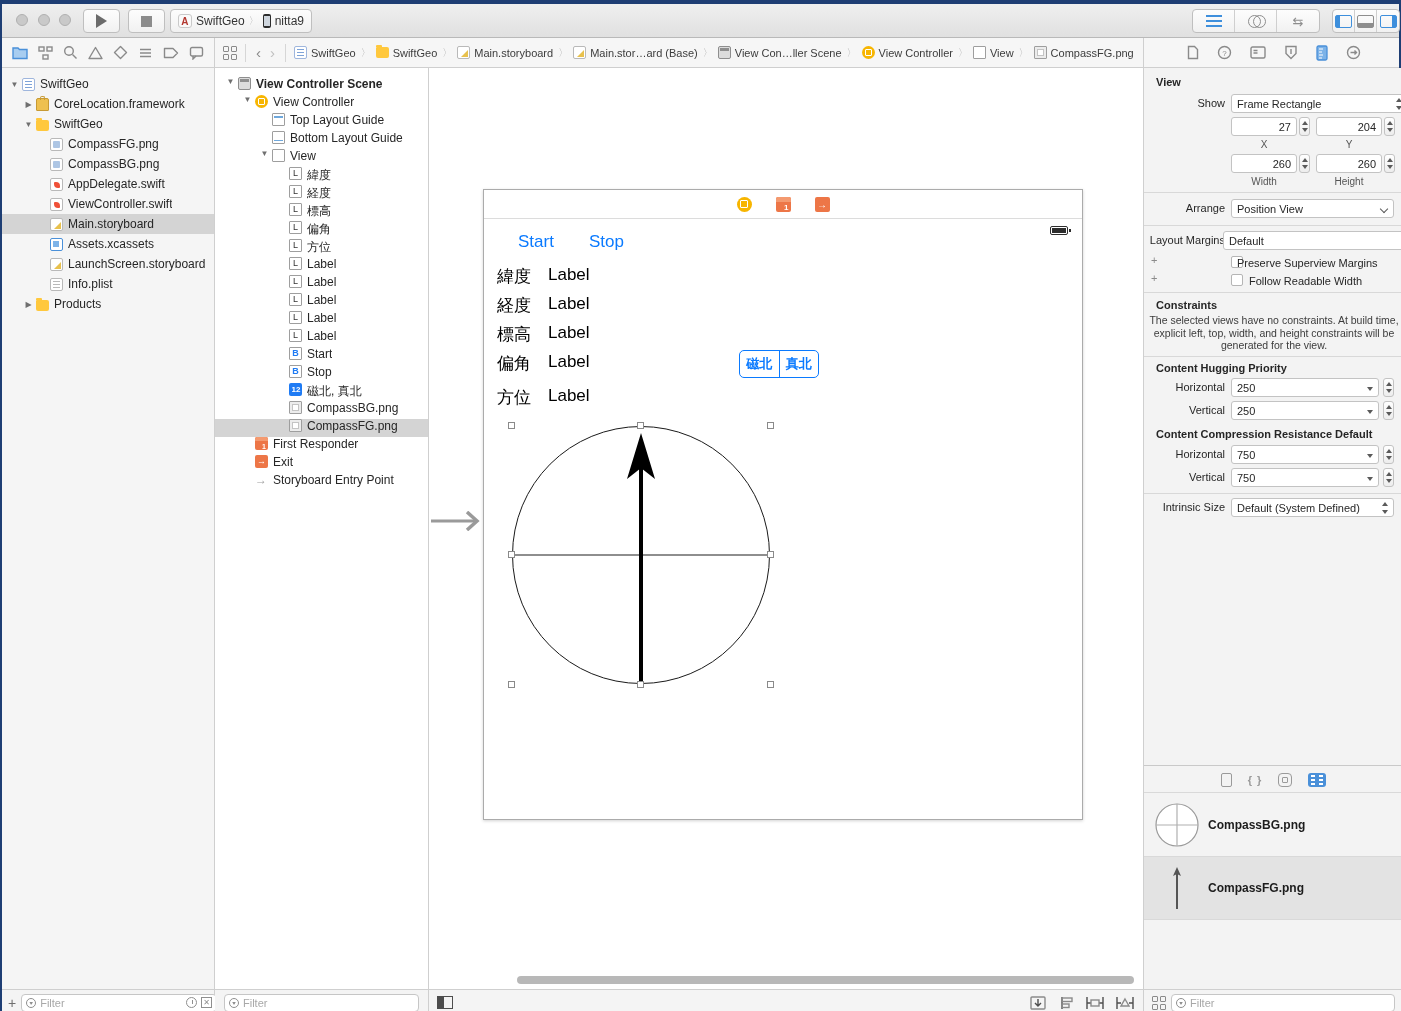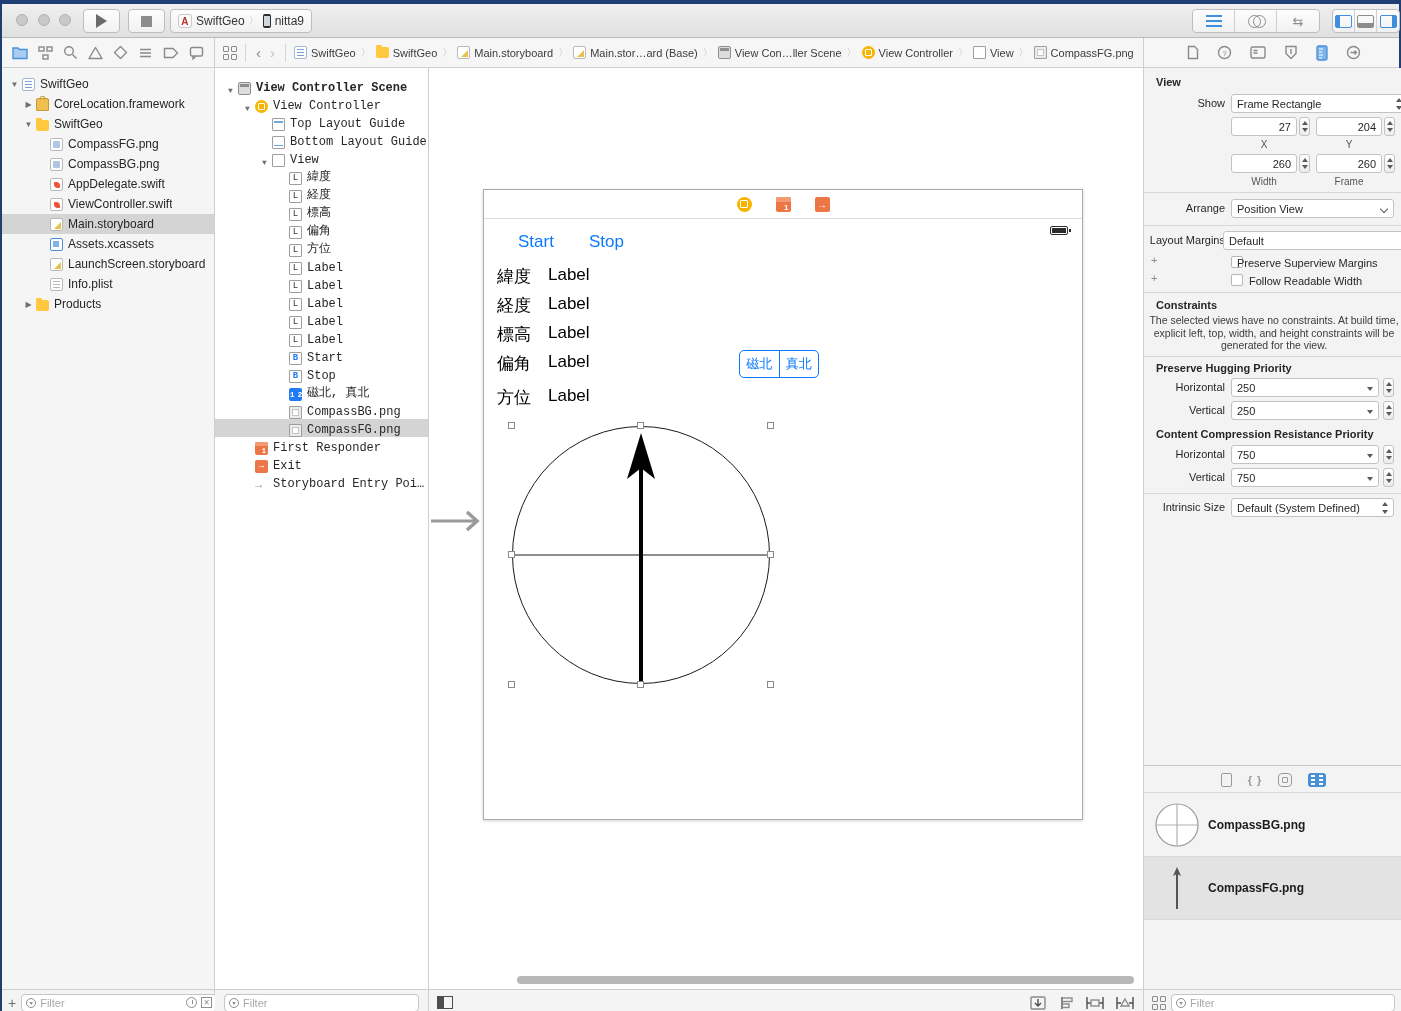--- a/index.html
+++ b/index.html
@@ -68,21 +68,21 @@
   #navigator { position:absolute; left:0; top:64px; width:213px; height:921px; background:#f5f5f5;
     border-right:1px solid #cfcfcf; font-size:12px; color:#262626; }
   #outlinepanel { position:absolute; left:213px; top:64px; width:214px; height:921px; background:#ffffff;
     border-right:1px solid #cfcfcf; font-size:12px; color:#262626; }
   #canvas { position:absolute; left:427px; top:64px; width:714px; height:921px; background:#ffffff; overflow:hidden; }
   #inspector { position:absolute; left:1141px; top:64px; width:260px; height:921px; background:#f3f3f3;
     border-left:1px solid #cfcfcf; font-size:11px; color:#262626; }
 
   
   .trow { display:flex; align-items:center; height:20px; padding-left:calc(5px + var(--l)*14px); }
-  .orow { display:flex; align-items:flex-end; height:18px; padding-left:calc(8px + var(--l)*17px);font-family:Liberation Mono, monospace; }
+  .orow { display:flex; align-items:flex-start; height:18px; padding-left:calc(8px + var(--l)*17px); }
   .trow.sel,.orow.sel { background:#d4d4d4; }
   .disc { width:15px; flex:none; font-size:8px; color:#6f6f6f; text-align:center; }
   .disc.open::before { content:"▼"; }
   .disc.closed::before { content:"▶"; }
   .lbl { white-space:nowrap; overflow:hidden; text-overflow:ellipsis; }
   .lbl.bold { font-weight:bold; }
 
   .ic { width:13px; height:13px; flex:none; margin-right:5px; position:relative; display:inline-block; }
   .ic-proj { background:#fff; border:1px solid #9fb6dd; border-radius:2px; }
   .ic-proj::before { content:""; position:absolute; inset:2px; background:repeating-linear-gradient(#7ea3d8 0 1px,transparent 1px 3px); }
@@ -144,21 +144,21 @@
   #vcview { position:absolute; left:0; top:29px; right:0; bottom:0; }
   #battery { position:absolute; right:14px; top:7px; width:18px; height:9px; border:1.5px solid #2d2d2d;
     border-radius:2px; }
   #battery::before { content:""; position:absolute; inset:1px; background:#2d2d2d; }
   #battery::after { content:""; position:absolute; right:-4px; top:2px; width:2px; height:3px; background:#2d2d2d; }
   .cv-btn { position:absolute; color:#0a7aff; font-size:17px; white-space:nowrap; }
   .cv-row-label { position:absolute; left:13px; color:#000; font-size:17px; white-space:nowrap; }
   .cv-row-value { position:absolute; left:64px; color:#000; font-size:17px; white-space:nowrap; }
   #segctl { position:absolute; left:255px; top:131px; width:80px; height:28px; border:1px solid #0a7aff;
     border-radius:5px; display:flex; background:#fff; overflow:hidden; }
-  #segctl .seg { flex:1; display:flex; align-items:center; justify-content:center; color:#0a7aff; font-size:13px; }
+  #segctl .seg { flex:1; display:flex; align-items:center; justify-content:center; color:#0a7aff; font-size:13px;font-weight:bold; }
   #segctl .seg.first { border-right:1px solid #0a7aff; }
   #compass { position:absolute; left:27px; top:206px; width:260px; height:260px; }
   .handle { position:absolute; width:7px; height:7px; background:#fff; border:1px solid #8a8a8a; }
   #hscroll { position:absolute; left:88px; top:908px; width:617px; height:8px; background:#b8b8b8; border-radius:4px; }
 
   
   .bottombar { position:absolute; top:985px; height:26px; background:#f4f4f4; border-top:1px solid #cfcfcf;
     display:flex; align-items:center; font-size:11px; color:#8a8a8a; }
   #bb-nav { left:0; width:213px; border-right:1px solid #cfcfcf; padding:0 6px; gap:5px; }
   #bb-outline { left:213px; width:214px; border-right:1px solid #cfcfcf; padding:0 9px; }
@@ -655,21 +655,21 @@
       <div class="ctl num" style="left:87px;width:66px">
           <span class="txt">260</span>
         </div>
       <div class="stepper" style="left:155px"></div>
       <div class="ctl num" style="left:172px;width:66px">
           <span class="txt">260</span>
         </div>
       <div class="stepper" style="left:240px"></div>
     </div>
     <div class="faxis" style="left:85px;top:108px">Width</div>
-    <div class="faxis" style="left:170px;top:108px">Frame</div>
+    <div class="faxis" style="left:170px;top:108px">Height</div>
 
     <div class="idiv" style="top:124px"></div>
 
     <div class="irow" style="top:131px">
       <span class="ilabel">Arrange</span>
       <div class="ctl" style="left:87px;width:163px">
         <span class="txt">Position View</span>
           <span class="chevron-down"></span>
       </div>
     </div>
@@ -695,39 +695,39 @@
       <span style="position:absolute;left:105px;top:3px">Follow Readable Width</span>
     </div>
 
     <div class="idiv" style="top:224px"></div>
 
     <div class="insp-title" style="top:231px">Constraints</div>
     <div class="constr-text" style="top:246px">The selected views have no constraints. At build time, explicit left, top, width, and height constraints will be generated for the view.</div>
 
     <div class="idiv" style="top:288px"></div>
 
-    <div class="insp-title" style="top:294px">Preserve Hugging Priority</div>
+    <div class="insp-title" style="top:294px">Content Hugging Priority</div>
     <div class="irow" style="top:310px">
       <span class="ilabel">Horizontal</span>
       <div class="ctl" style="left:87px;width:148px">
         <span class="txt">250</span>
           <span class="combo-arrow"></span>
       </div>
       <div class="stepper" style="left:239px"></div>
     </div>
     <div class="irow" style="top:333px">
       <span class="ilabel">Vertical</span>
       <div class="ctl" style="left:87px;width:148px">
         <span class="txt">250</span>
           <span class="combo-arrow"></span>
       </div>
       <div class="stepper" style="left:239px"></div>
     </div>
 
-    <div class="insp-title" style="top:360px">Content Compression Resistance Priority</div>
+    <div class="insp-title" style="top:360px">Content Compression Resistance Default</div>
     <div class="irow" style="top:377px">
       <span class="ilabel">Horizontal</span>
       <div class="ctl" style="left:87px;width:148px">
         <span class="txt">750</span>
           <span class="combo-arrow"></span>
       </div>
       <div class="stepper" style="left:239px"></div>
     </div>
     <div class="irow" style="top:400px">
       <span class="ilabel">Vertical</span>

